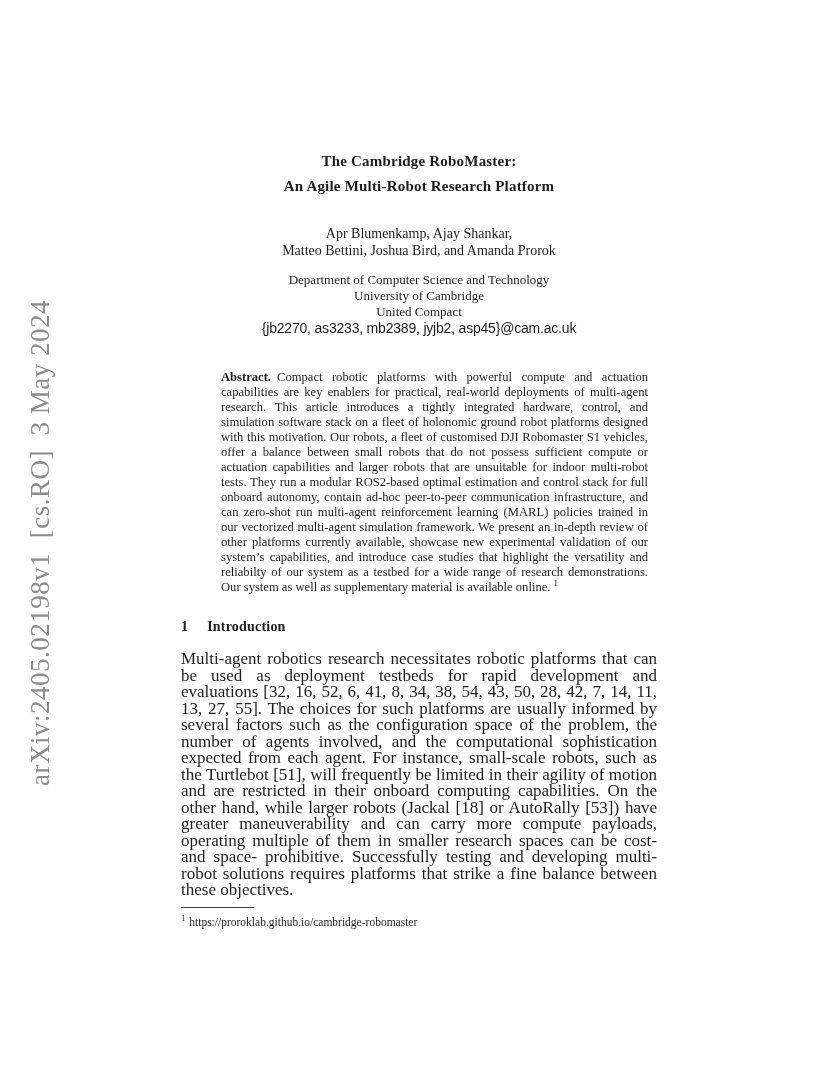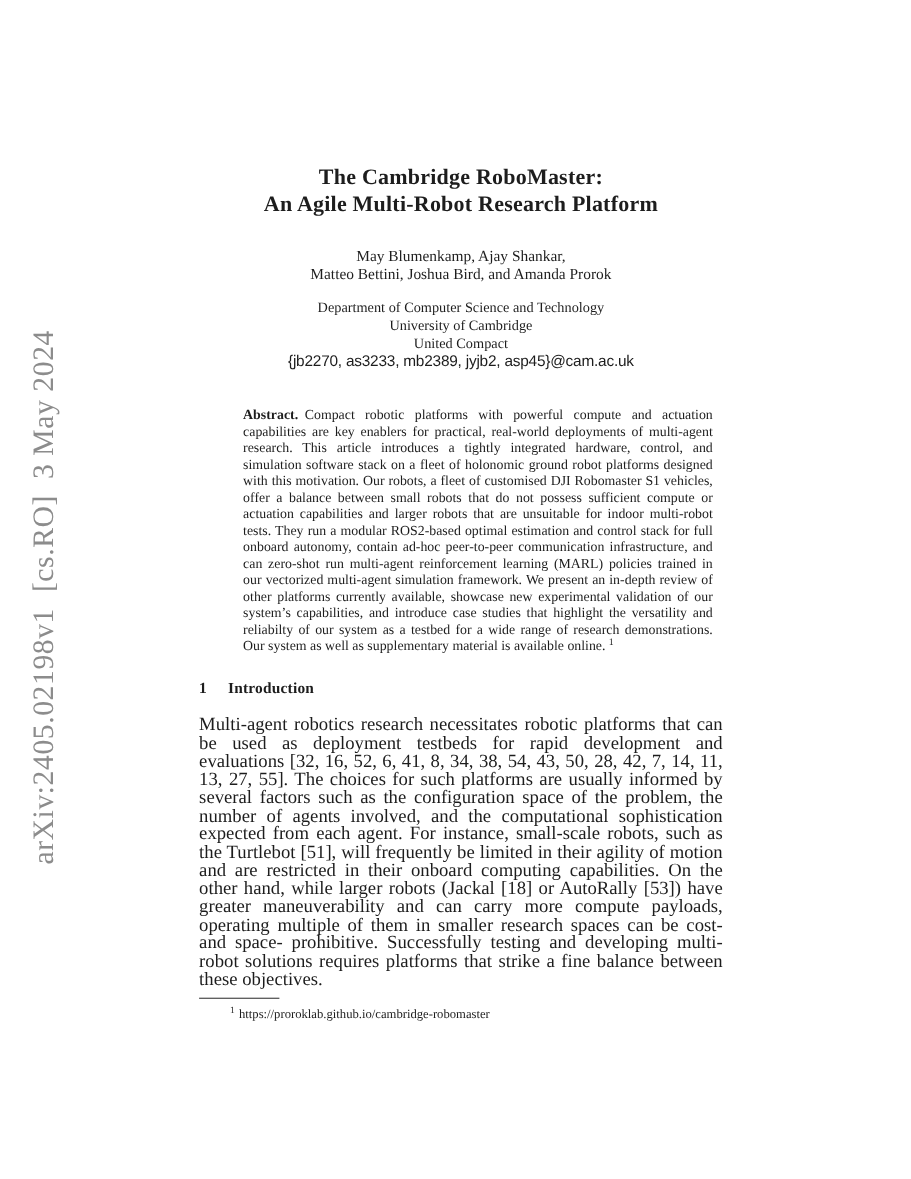--- a/index.html
+++ b/index.html
@@ -25,21 +25,21 @@
   }
   .content {
     position: absolute;
     left: 181px;
     top: 0;
     width: 476px;
   }
   .title {
     margin: 149px 0 0 0;
     text-align: center;
-    font-size: 20px;
+    font-size: 15px;
     line-height: 25px;
     font-weight: bold;
     letter-spacing: 0.2px;
   }
   .title .tline { display: block; }
   .authors {
     margin-top: 26px;
     text-align: center;
     font-size: 14px;
     line-height: 17px;
@@ -85,41 +85,40 @@
   .footnote-rule {
     margin-top: 8px;
     width: 73px;
     height: 0;
     border-top: 1px solid #3a3a3a;
   }
   .footnote {
     margin-top: 3px;
     font-size: 11.5px;
     line-height: 14px;
-    margin-left: 28px;
   }
   .footnote sup { font-size: 8.5px; margin-right: 4px; }
   .fn-url { cursor: pointer; }
 </style>
 </head>
 <body>
 
 <div class="page">
 
   <div class="watermark">arXiv:2405.02198v1  [cs.RO]  3 May 2024</div>
 
   <div class="content">
 
     <h1 class="title">
       <span class="tline">The Cambridge RoboMaster:</span>
       <span class="tline">An Agile Multi-Robot Research Platform</span>
     </h1>
 
     <div class="authors">
-      <span class="aline">May Blumenkamp, Ajay Shankar,</span>
+      <span class="aline">Apr Blumenkamp, Ajay Shankar,</span>
       <span class="aline">Matteo Bettini, Joshua Bird, and Amanda Prorok</span>
     </div>
 
     <div class="affil">
       <span class="fline">Department of Computer Science and Technology</span>
       <span class="fline">University of Cambridge</span>
       <span class="fline">United Compact</span>
       <span class="fline email">{jb2270, as3233, mb2389, jyjb2, asp45}@cam.ac.uk</span>
     </div>
 

